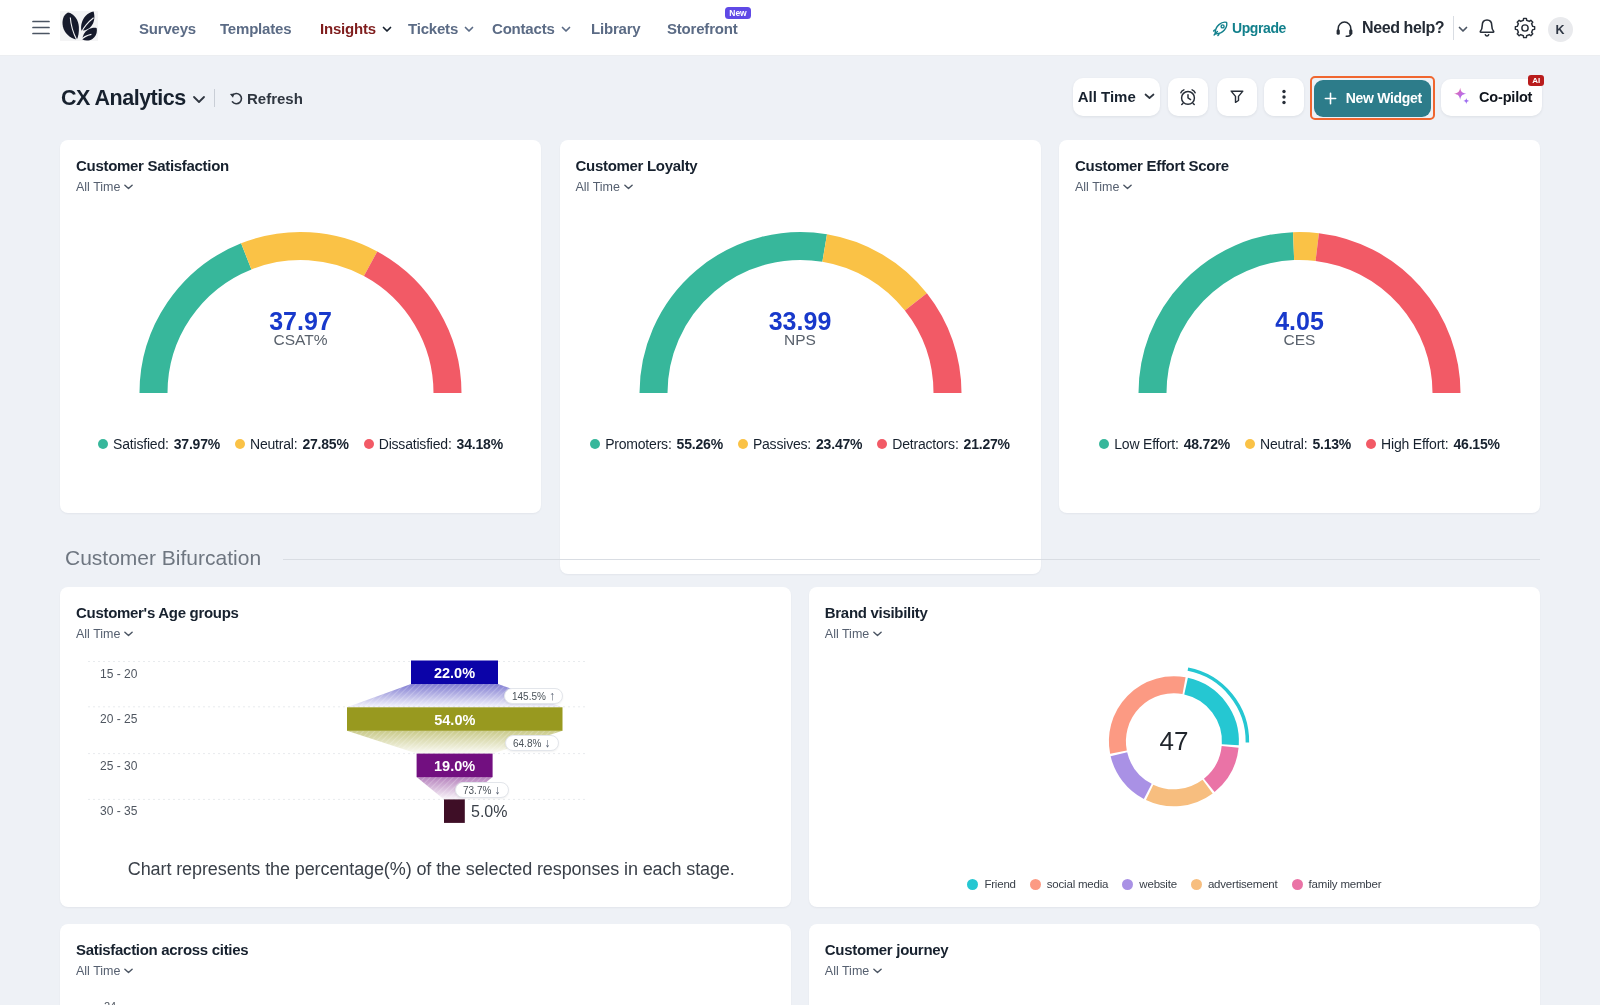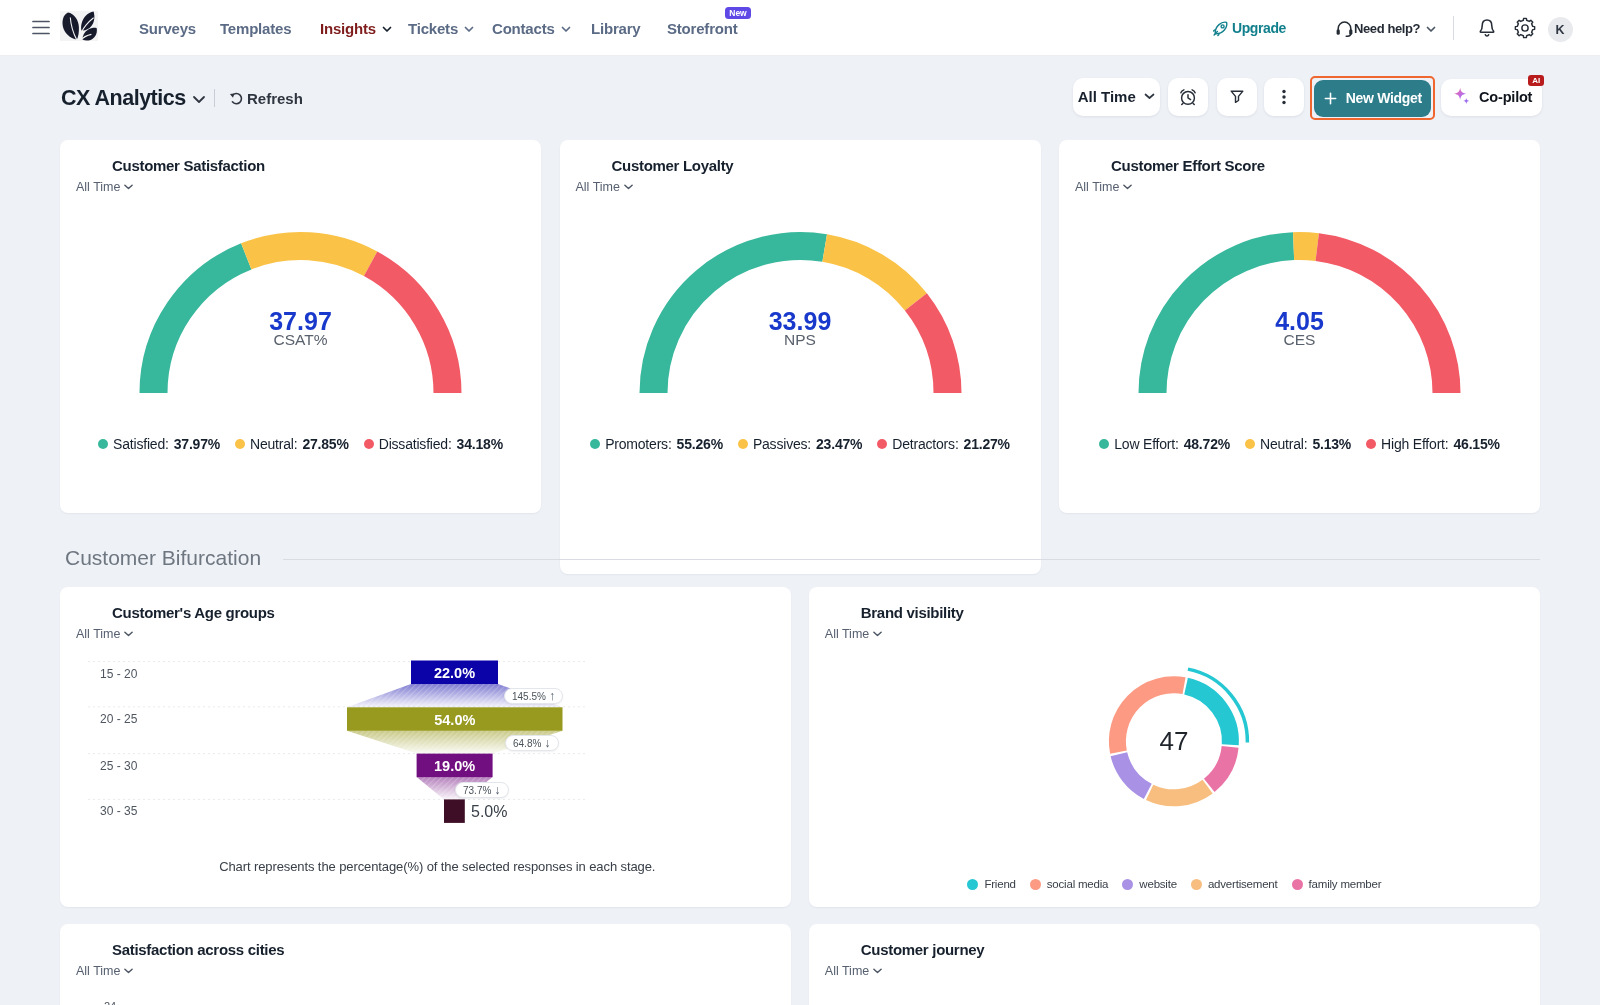--- a/index.html
+++ b/index.html
@@ -2,34 +2,34 @@
 <html><head><meta charset="utf-8">
 <style>
 * { margin:0; padding:0; box-sizing:border-box; }
 html,body { width:1600px; height:1005px; overflow:hidden; }
 body { font-family:"Liberation Sans", sans-serif; background:#EEF1F6; position:relative; }
 .nav { position:absolute; left:0; top:0; width:1600px; height:56px; background:#fff; border-bottom:1px solid #ECEEF1; }
 .navitem { position:absolute; top:0; height:56px; display:flex; align-items:center; font-size:15px; font-weight:600; color:#5B6B85; letter-spacing:-0.2px; }
 .navchev { margin-left:6px; margin-top:2px; }
 .newbadge { position:absolute; left:725px; top:7px; width:26px; height:11.5px; background:#5F49E6; color:#fff; font-size:8.5px; font-weight:700; border-radius:3.5px; display:flex; align-items:center; justify-content:center; }
 .card { position:absolute; background:#fff; border-radius:8px; box-shadow:0 1px 2px rgba(16,24,40,.05); }
-.ctitle { position:absolute; left:16px; top:17px; font-size:15px; font-weight:700; color:#17212E; letter-spacing:-0.3px;margin-left:36px; }
+.ctitle { position:absolute; left:16px; top:17px; font-size:15px; font-weight:700; color:#17212E; letter-spacing:-0.3px; }
 .alltime { position:absolute; left:16px; top:39.5px; font-size:12.5px; color:#566070; display:flex; align-items:center; gap:4px; }
 .gval { position:absolute; left:0; top:167px; width:100%; text-align:center; font-size:25px; font-weight:700; color:#1839CB; }
 .glab { position:absolute; left:0; top:191px; width:100%; text-align:center; font-size:15.5px; color:#59616C; }
 .glegend { position:absolute; left:0; top:296px; width:100%; display:flex; justify-content:center; gap:15px; font-size:14px; letter-spacing:-0.2px; color:#17212E; }
 .litem { display:flex; align-items:center; gap:5px; white-space:nowrap; }
 .litem b { font-weight:700; }
 .dot { width:10px; height:10px; border-radius:50%; display:inline-block; }
 .sechead { position:absolute; left:65px; top:546px; font-size:21px; color:#6E7680; }
 .secline { position:absolute; left:283px; top:559px; width:1257px; height:1px; background:#D9DDE3; }
 .frlabel { position:absolute; left:40px; font-size:12px; color:#4F5660; }
 .pill { position:absolute; height:16px; padding:0 7px; background:#fff; border:1px solid #E3E6EB; border-radius:8px; box-shadow:0 1px 2px rgba(0,0,0,.06); font-size:10px; color:#4A5259; display:flex; align-items:center; gap:3px; }
 .parr { color:#596273; font-size:12.5px; }
-.fcaption { position:absolute; left:12px; top:272px; width:100%; text-align:center; font-size:13px; letter-spacing:-0.1px; color:#3A4049; }
+.fcaption { position:absolute; left:6px; top:272px; width:100%; text-align:center; font-size:18px; letter-spacing:-0.1px; color:#3A4049; }
 .dlegend { position:absolute; left:0; top:259px; width:100%; display:flex; justify-content:center; gap:14px; font-size:11.5px; letter-spacing:-0.2px; color:#3A4049;margin-top:32px; }
 .dlitem { display:flex; align-items:center; gap:6px; white-space:nowrap; }
 .ddot { width:11px; height:11px; border-radius:50%; display:inline-block; }
 .toolbtn { position:absolute; top:77.5px; height:38.5px; background:#fff; border-radius:10px; box-shadow:0 1px 3px rgba(16,24,40,.08); display:flex; align-items:center; justify-content:center; }
 </style></head>
 <body>
 <div class="nav">
   <svg style="position:absolute;left:32px;top:20px" width="18" height="15" viewBox="0 0 18 15">
     <g stroke="#4B5563" stroke-width="1.7" stroke-linecap="round">
         <path d="M1 1.5 H17 M1 7.5 H17 M1 13.5 H17"></path>
@@ -63,21 +63,21 @@
   <div class="navitem" style="left:591px">Library</div>
   <div class="navitem" style="left:667px">Storefront</div>
   <div class="newbadge">New</div>
   <div class="navitem" style="left:1212px;color:#12808C;gap:3px;font-size:14px;font-weight:700;letter-spacing:-0.4px"><svg width="17" height="17" viewBox="0 0 17 17" fill="none" stroke="#12808C" stroke-width="1.4" stroke-linecap="round" stroke-linejoin="round">
 <path d="M3.2 13.8 C3 10.5 4.2 7 7 4.6 C9.3 2.6 12.3 1.8 14.6 2.4 C15.2 4.7 14.4 7.7 12.4 10 C10 12.8 6.5 14 3.2 13.8 Z"></path>
 <circle cx="10.6" cy="6.4" r="1.5"></circle>
 <path d="M5.4 11.6 L2.1 14.9"></path>
 <path d="M6.9 14.4 L5.9 15.4"></path>
 <path d="M2.6 10.1 L1.6 11.1"></path>
 </svg> Upgrade</div>
-  <div class="navitem" style="left:1335px;color:#242B35;gap:0;font-size:13px;letter-spacing:-0.4px"><svg width="19" height="19" viewBox="0 0 19 19" fill="none" stroke="#242B35" stroke-width="1.5" stroke-linecap="round" stroke-linejoin="round">
+  <div class="navitem" style="left:1335px;color:#242B35;gap:8px;font-size:16px;letter-spacing:-0.4px"><svg width="19" height="19" viewBox="0 0 19 19" fill="none" stroke="#242B35" stroke-width="1.5" stroke-linecap="round" stroke-linejoin="round">
 <path d="M3.2 13.5 V9.5 C3.2 5.9 6 3 9.5 3 C13 3 15.8 5.9 15.8 9.5 V13.5"></path>
 <path d="M15.8 14.5 C15.8 16 14.4 17.2 12.6 17.2 H11.2"></path>
 <rect x="1.6" y="10.3" width="3.2" height="5.4" rx="1.5" fill="#242B35" stroke="none"></rect>
 <rect x="14.2" y="10.3" width="3.2" height="5.4" rx="1.5" fill="#242B35" stroke="none"></rect>
 </svg> Need help? <svg class="navchev" width="10" height="7" viewBox="0 0 10 7">
         <polyline points="1.5,1.5 5,5 8.5,1.5" fill="none" stroke="#4B5563" stroke-width="1.7" stroke-linecap="round" stroke-linejoin="round"></polyline>
       </svg></div>
   <div style="position:absolute;left:1453px;top:16px;width:1px;height:24px;background:#D9DDE3"></div>
   <div style="position:absolute;left:1476px;top:17px"><svg width="22" height="22" viewBox="0 0 24 24" fill="none" stroke="#272E38" stroke-width="1.7" stroke-linecap="round" stroke-linejoin="round">
 <path d="M12 3.2 C8.9 3.2 6.8 5.6 6.8 9.2 C6.8 12.9 5.9 14.3 4.8 15.6 C4.5 16 4.7 16.6 5.2 16.6 L18.8 16.6 C19.3 16.6 19.5 16 19.2 15.6 C18.1 14.3 17.2 12.9 17.2 9.2 C17.2 5.6 15.1 3.2 12 3.2 Z"></path>

